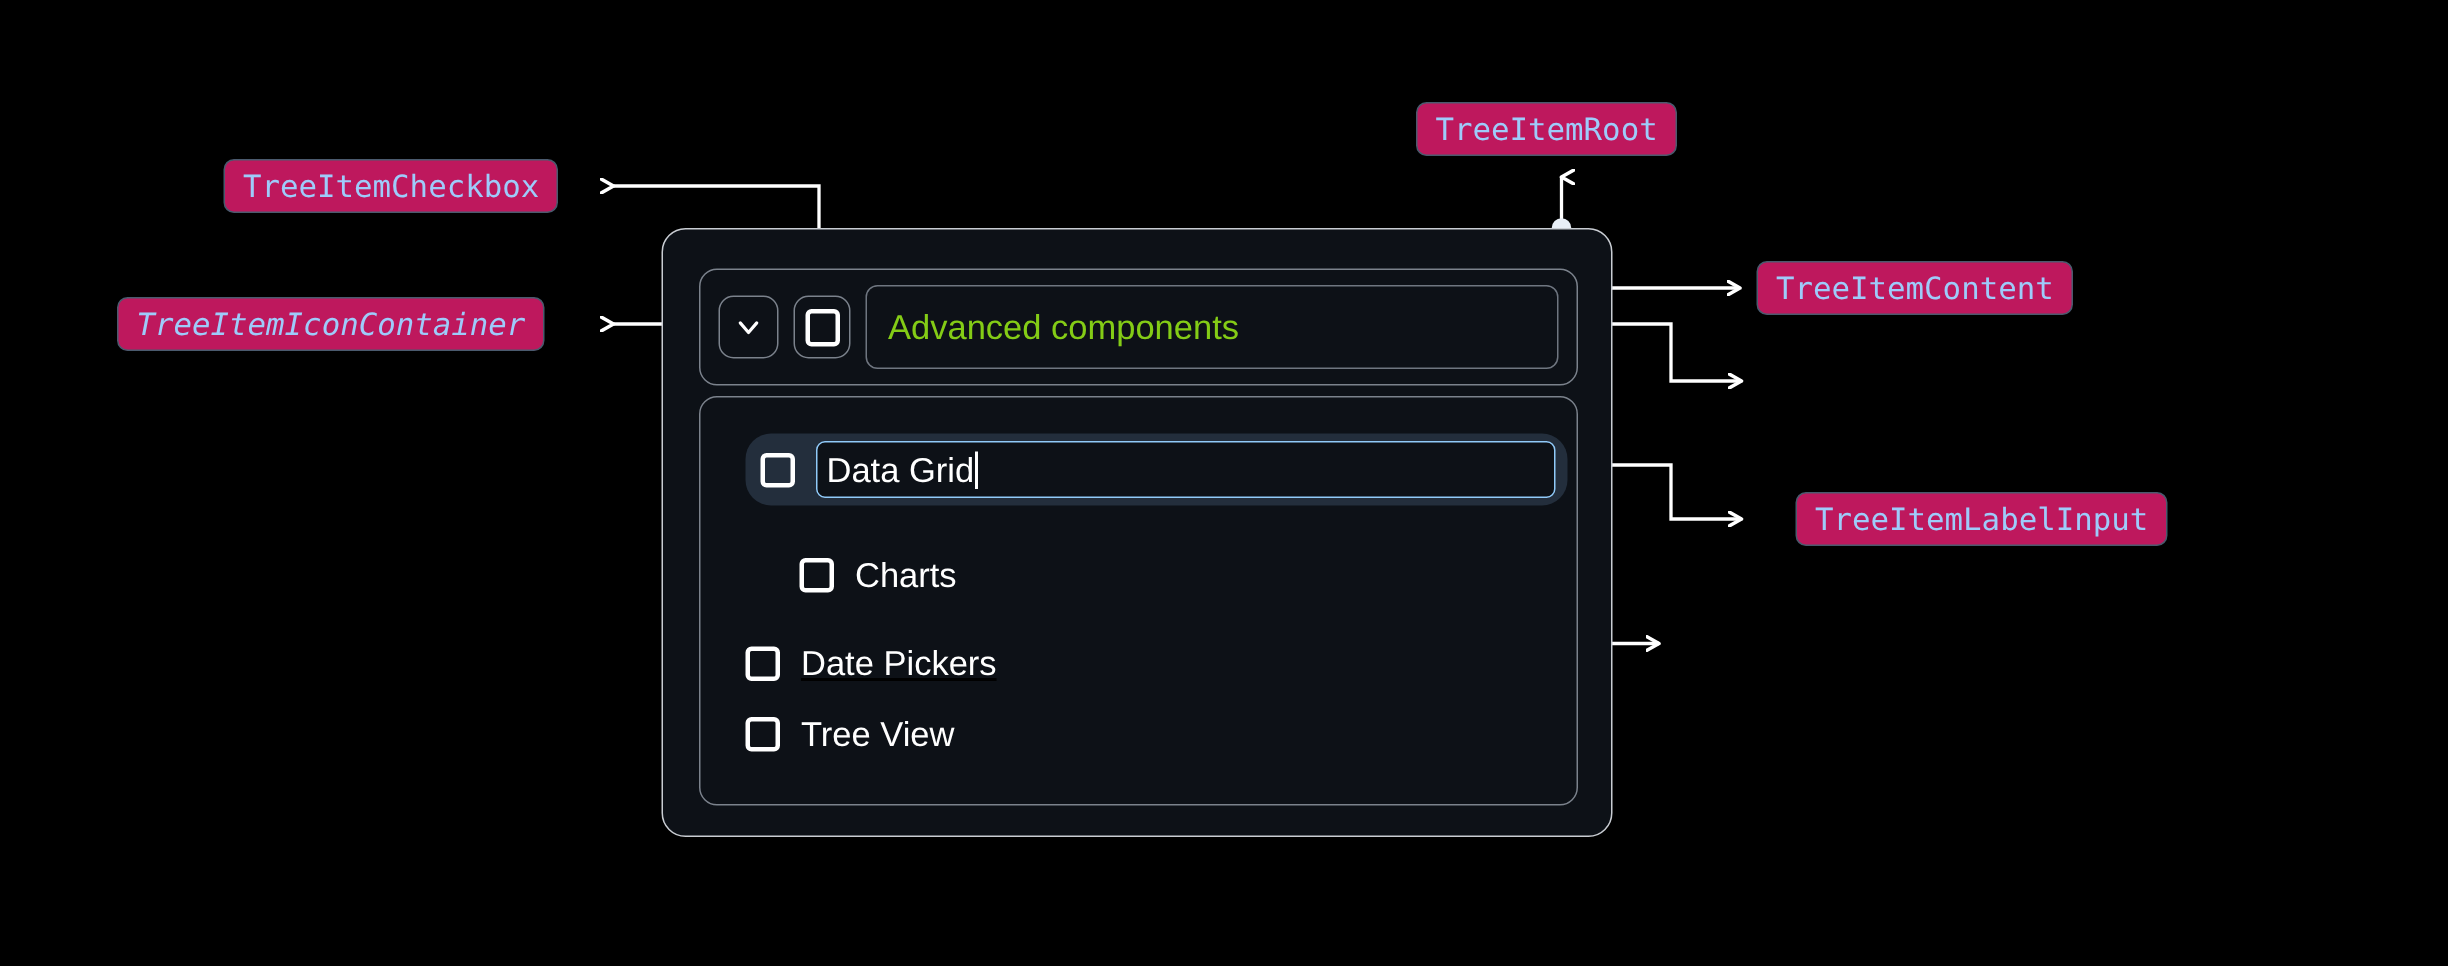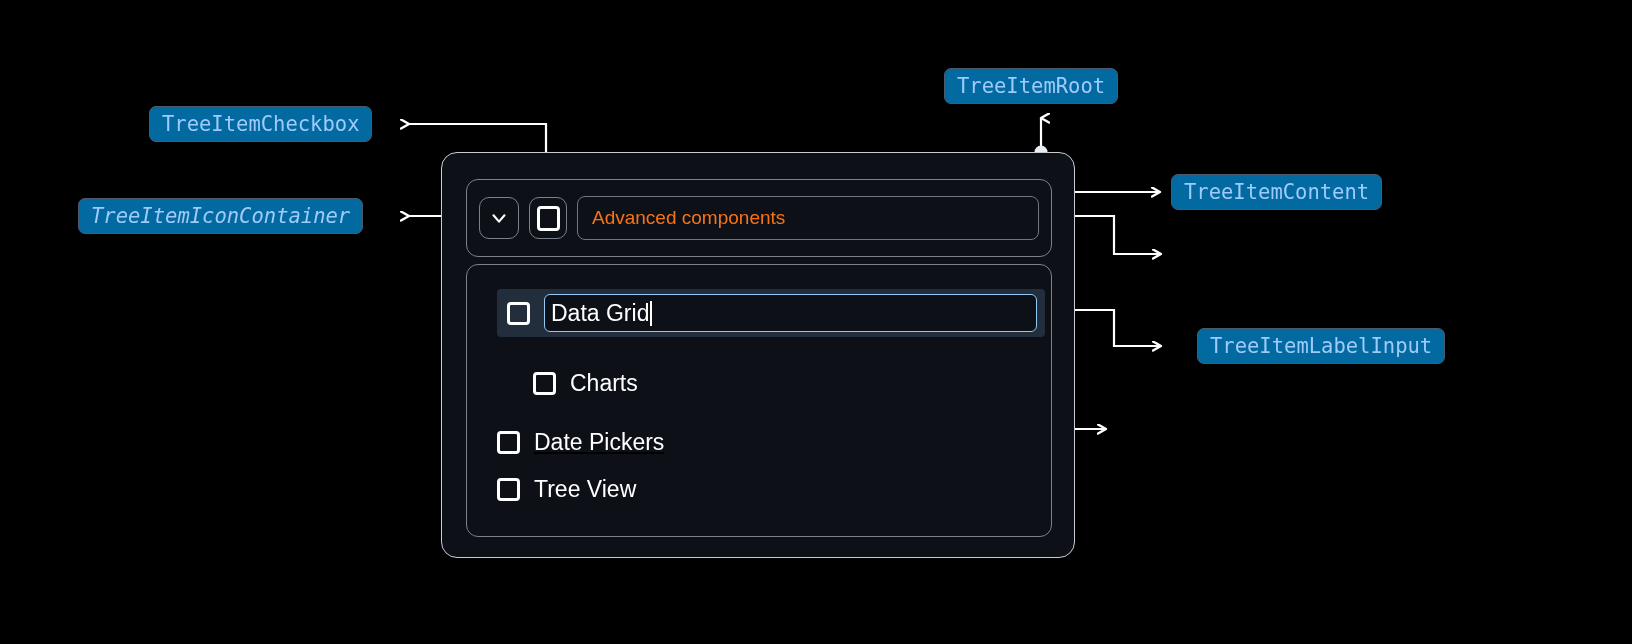--- a/index.html
+++ b/index.html
@@ -16,21 +16,21 @@
     font-family: "Liberation Sans", sans-serif;
   }
 
   
   .pill {
     position: absolute;
     display: flex;
     align-items: center;
     justify-content: center;
     box-sizing: border-box;
-    background: #0369a1;
+    background: #be185d;
     border: 1px solid #4a5a6e;
     border-radius: 7px;
     color: #9ecbfa;
     font-family: "DejaVu Sans Mono", "Liberation Mono", monospace;
     font-size: 20.5px;
     letter-spacing: 0px;
     white-space: nowrap;
     padding: 0 12px;
     height: 36px;
     line-height: 36px;
@@ -105,29 +105,29 @@
     border-radius: 4px;
     background: transparent;
   }
   .checkbox-glyph.row {
     width: 23px;
     height: 23px;
   }
 
   .tree-label {
     flex: 1 1 auto;
-    height: 44px;
+    height: 56px;
     box-sizing: border-box;
     border: 1.3px solid #6f7680;
     border-radius: 8px;
     display: flex;
     align-items: center;
     padding: 0 14px;
-    color: #f97316;
-    font-size: 19px;
+    color: #84cc16;
+    font-size: 23px;
   }
 
   .tree-group {
     position: absolute;
     left: 24px;
     top: 111px;
     width: 586px;
     height: 273px;
     box-sizing: border-box;
     background: #0d1117;
@@ -143,21 +143,21 @@
     display: flex;
     align-items: center;
     gap: 14px;
     box-sizing: border-box;
   }
   .child-row.selected {
     left: 30px;
     width: 548px;
     height: 48px;
     background: #232e3c;
-    border-radius: 4px;
+    border-radius: 17px;
     padding-left: 10px;
   }
   .child-label {
     color: #ffffff;
     font-size: 23px;
     white-space: nowrap;
   }
   .label-input {
     flex: 1 1 auto;
     height: 38px;

